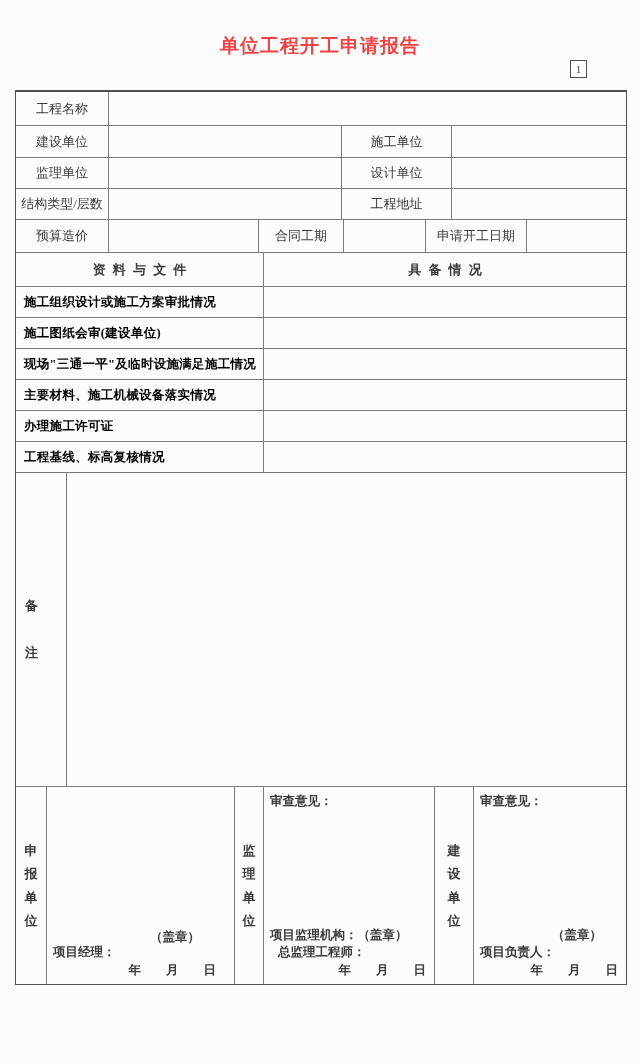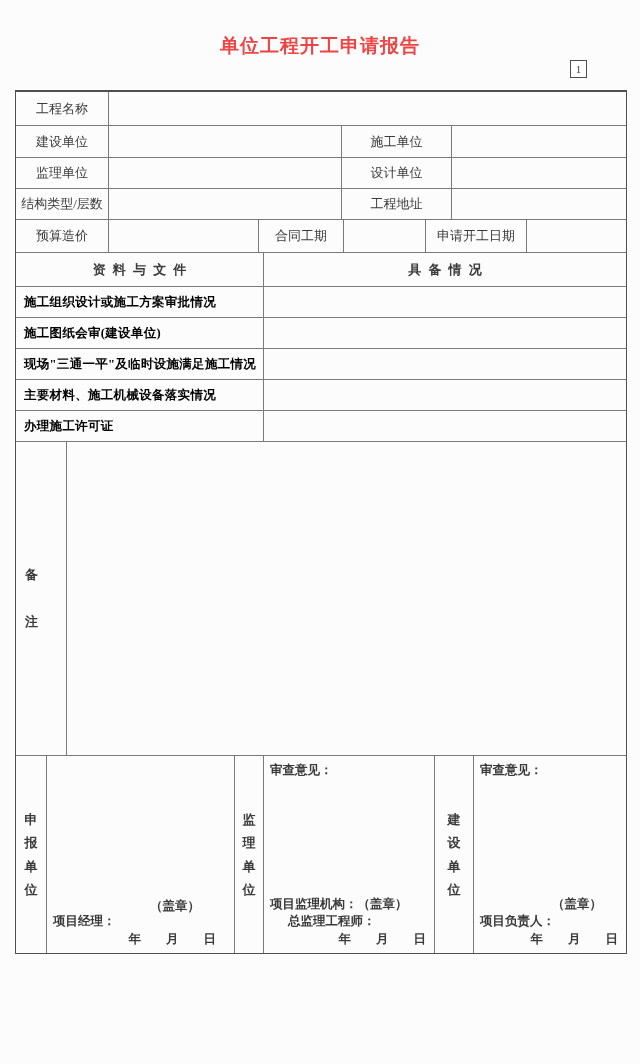--- a/index.html
+++ b/index.html
@@ -138,20 +138,24 @@
     <div class="cell"></div>
   </div>
   <div class="row r-doc">
     <div class="cell doc-lbl">主要材料、施工机械设备落实情况</div>
     <div class="cell"></div>
   </div>
   <div class="row r-doc">
     <div class="cell doc-lbl">办理施工许可证</div>
     <div class="cell"></div>
   </div>
+  <div class="row r-doc">
+    <div class="cell doc-lbl">工程基线、标高复核情况</div>
+    <div class="cell"></div>
+  </div>
 
   <div class="row r-remarks">
     <div class="cell vert wide">
       <span>备注</span>
     </div>
     <div class="cell"></div>
   </div>
 
   <div class="row r-sign">
 
@@ -163,21 +167,21 @@
       <span class="who" style="left:6px;bottom:23px;">项目经理：</span>
       <span class="date" style="right:18px;bottom:5px;">年　　月　　日</span>
     </div>
 
     <div class="cell vert">
       <span>监理单位</span>
     </div>
     <div class="cell sign-cell">
       <span class="opinion">审查意见：</span>
       <span class="who" style="left:6px;bottom:40px;">项目监理机构：（盖章）</span>
-      <span class="who" style="left:24px;bottom:23px;margin-top:23px;">总监理工程师：</span>
+      <span class="who" style="left:14px;bottom:23px;margin-top:23px;">总监理工程师：</span>
       <span class="date" style="right:8px;bottom:5px;">年　　月　　日</span>
     </div>
 
     <div class="cell vert">
       <span>建设单位</span>
     </div>
     <div class="cell sign-cell">
       <span class="opinion">审查意见：</span>
       <span class="seal" style="right:24px;bottom:40px;">（盖章）</span>
       <span class="who" style="left:6px;bottom:23px;">项目负责人：</span>

